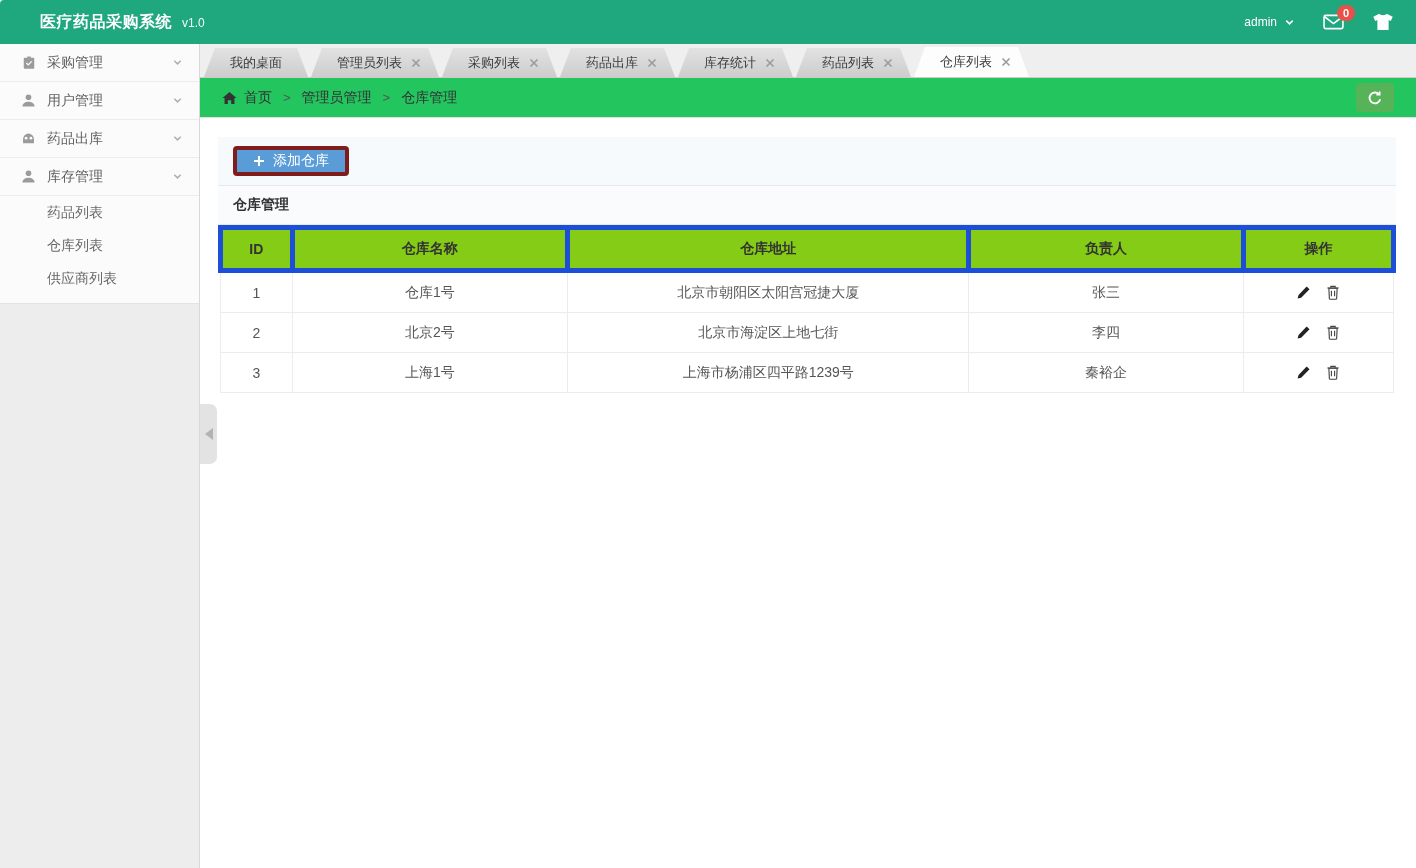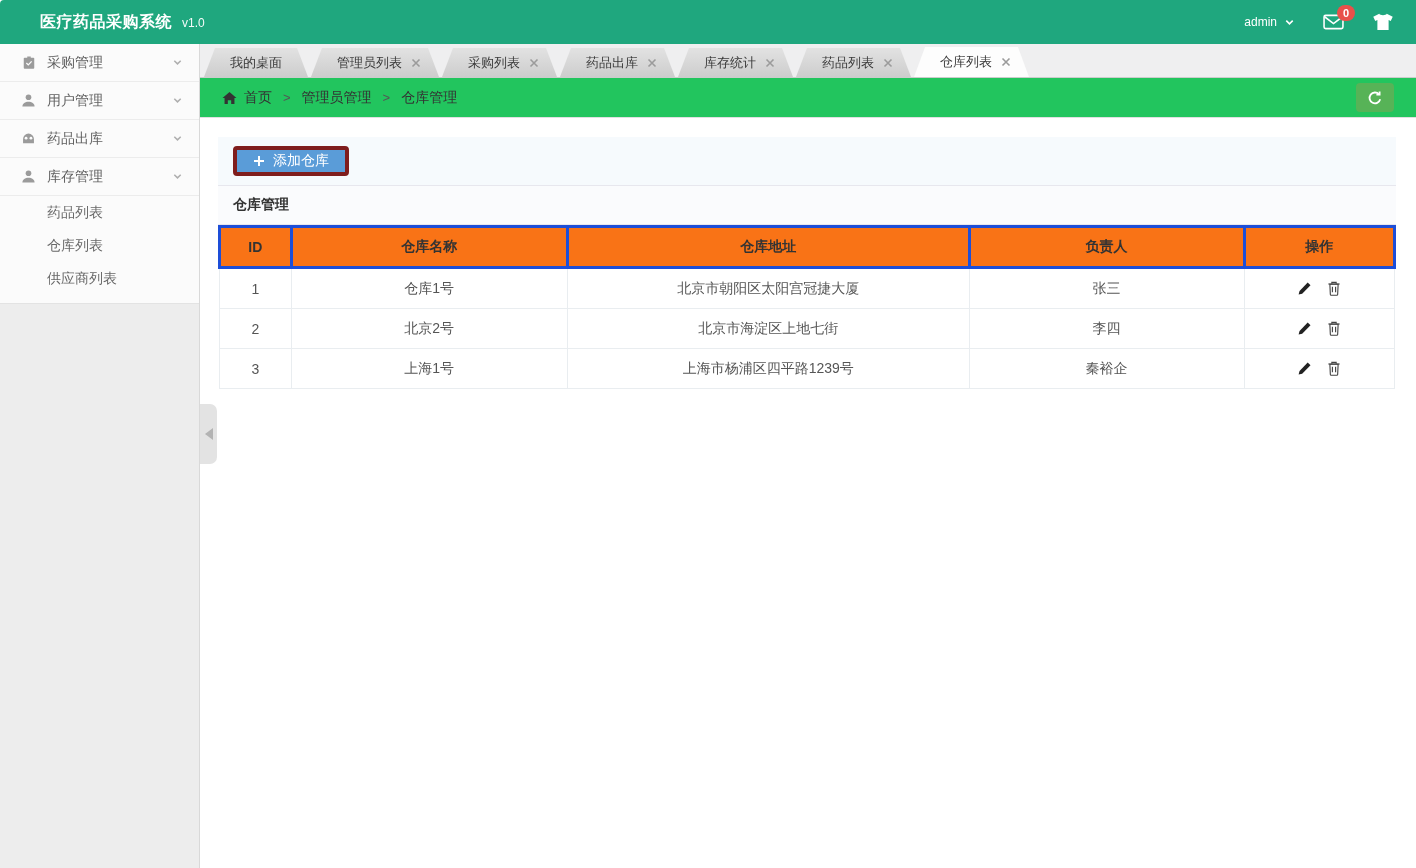--- a/index.html
+++ b/index.html
@@ -86,21 +86,21 @@
     background:#5a9cd8;border:4px solid #7f1d1d;color:#fff;font-size:14px;
     border-radius:4px;padding:0 16px;height:30px;display:inline-flex;align-items:center;
     gap:8px;cursor:pointer;font-family:inherit;
   }
   .panel-header{
     background:#fafbfd;border-top:1px solid #e7e7ee;border-bottom:1px solid #e7e7ee;
     padding:10px 15px;font-size:14px;color:#333;font-weight:bold;
   }
   table.data{width:100%;border-collapse:collapse;table-layout:fixed;}
   table.data th{
-    background:#f97316;border:3px solid #1d4ed8;height:36px;font-size:14px;
+    background:#84cc16;border:5px solid #1d4ed8;height:36px;font-size:14px;
     color:#333;font-weight:bold;text-align:center;
   }
   table.data td{
     background:#fff;border:1px solid #e9edf0;height:37px;font-size:14px;
     color:#555;text-align:center;overflow:hidden;white-space:nowrap;
   }
   .op-icons{display:flex;justify-content:center;align-items:center;gap:15px;}
   .op-icons span{display:inline-flex;cursor:pointer;}
 </style>
 </head>

